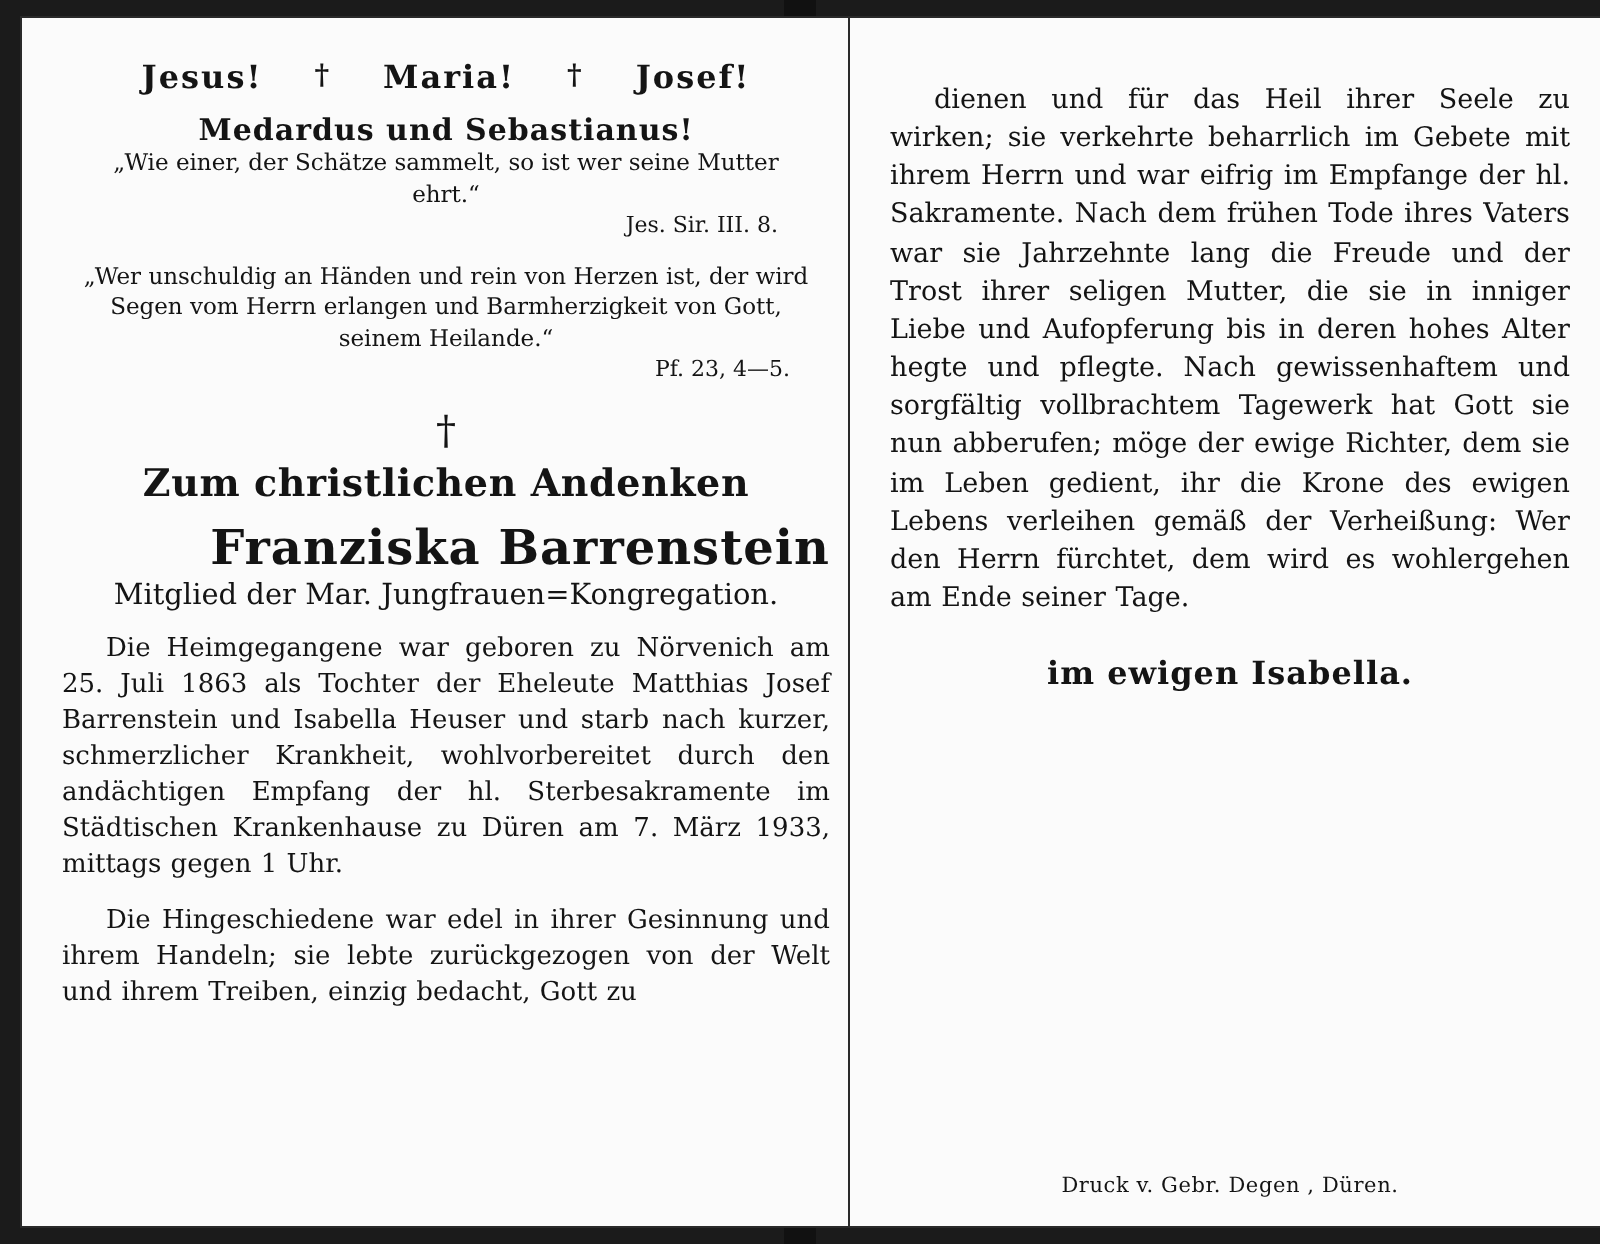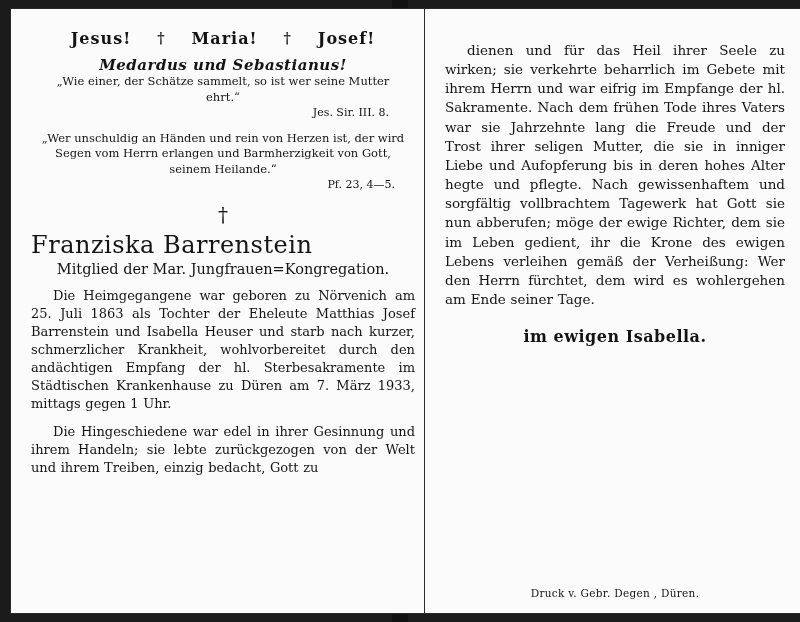--- a/index.html
+++ b/index.html
@@ -85,21 +85,20 @@
     line-height: 1;
     position: relative;
     top: -1px;
   }
   .saints {
     text-align: center;
     font-size: 15px;
     font-weight: 700;
     margin-top: 8px;
     letter-spacing: 0.5px;
-    font-style: italic;
   }
   .quote {
     font-size: 11.5px;
     line-height: 1.35;
     text-align: center;
     padding: 0 14px;
   }
   .quote-src {
     display: block;
     text-align: right;
@@ -127,23 +126,23 @@
     font-weight: 700;
     margin-top: 6px;
     letter-spacing: 0.3px;
   }
   .subject {
     text-align: center;
     font-size: 14px;
     margin-top: 4px;
   }
   .name {
-    text-align: left;
+    text-align: right;
     font-size: 24px;
-    font-weight: 400;
+    font-weight: 700;
     margin-top: 6px;
     letter-spacing: 0.5px;
   }
   .membership {
     text-align: center;
     font-size: 14.5px;
     margin-top: 2px;
   }
   .body-par {
     font-size: 13px;
@@ -203,20 +202,21 @@
         <span class="quote-src">Jes. Sir. III. 8.</span>
       </div>
 
       <div class="quote2">
         <span>„Wer unschuldig an Händen und rein von Herzen ist, der wird Segen vom Herrn erlangen und Barmherzigkeit von Gott, seinem Heilande.“</span>
         <span class="quote-src">Pf. 23, 4—5.</span>
       </div>
 
       <div class="dagger">†</div>
 
+      <div class="memoriam">Zum christlichen Andenken</div>
       <div class="name">Franziska Barrenstein</div>
       <div class="membership">Mitglied der Mar. Jungfrauen=Kongregation.</div>
 
       <div class="body-par">Die Heimgegangene war geboren zu Nörvenich am 25. Juli 1863 als Tochter der Eheleute Matthias Josef Barrenstein und Isabella Heuser und starb nach kurzer, schmerzlicher Krankheit, wohlvorbereitet durch den andächtigen Empfang der hl. Sterbesakramente im Städtischen Krankenhause zu Düren am 7. März 1933, mittags gegen 1 Uhr.</div>
       <div class="body-par">Die Hingeschiedene war edel in ihrer Gesinnung und ihrem Handeln; sie lebte zurückgezogen von der Welt und ihrem Treiben, einzig bedacht, Gott zu</div>
 
     </div>
   </div>
 
   <div class="page right">

